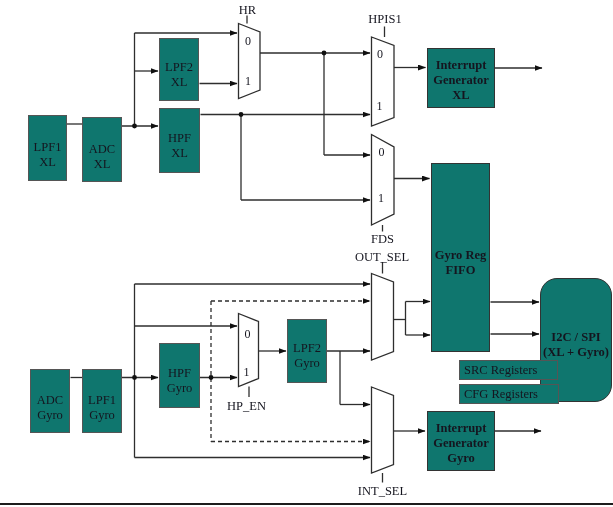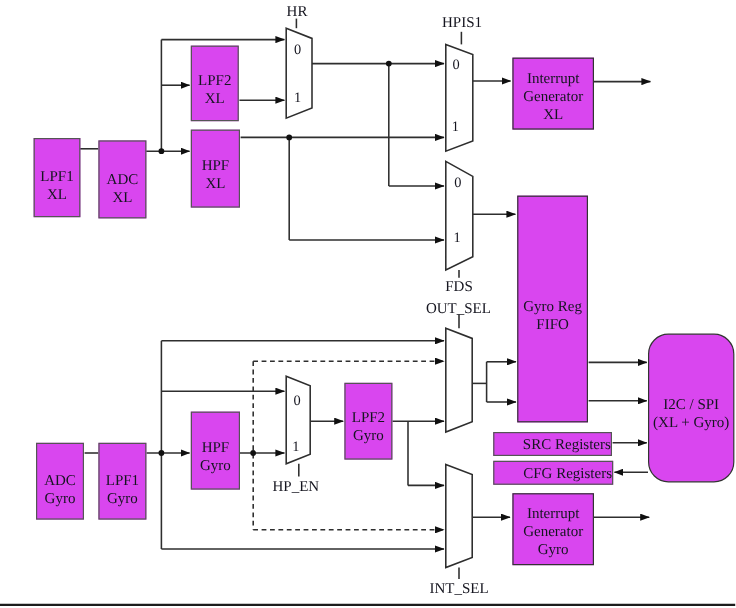--- a/index.html
+++ b/index.html
@@ -2,29 +2,29 @@
 <html><head>
 <meta charset="utf-8">
 <style>
   html,body{margin:0;padding:0;background:#ffffff;}
   .stage{
     position:relative;width:613px;height:507px;background:#ffffff;overflow:hidden;
     font-family:"Liberation Serif","DejaVu Serif",serif;color:#15151f;
   }
   .stage svg{position:absolute;left:0;top:0;}
   .box{
-    position:absolute;box-sizing:border-box;background:#d946ef;
+    position:absolute;box-sizing:border-box;background:#0f766e;
     border:1.4px solid #555555;
     display:flex;flex-direction:column;justify-content:center;align-items:center;
     text-align:center;font-size:12.5px;line-height:15px;padding-top:10px;
   }
-  .box.dark{border-color:#333333;}
+  .box.dark{border-color:#333333;font-weight:bold;}
   .box.p4{padding-top:4px;}
   .box.p14{padding-top:14px;margin-top:25px;}
-  .box.reg{align-items:flex-end;padding:0 0 0 4px;font-size:12.5px;}
+  .box.reg{align-items:flex-start;padding:0 0 0 4px;font-size:12.5px;margin-left:48px;}
   .wire{stroke:#2e2e2e;stroke-width:1.3;fill:none;}
   .wire-d{stroke:#2e2e2e;stroke-width:1.3;fill:none;stroke-dasharray:4 3;}
   .mux{fill:#ffffff;stroke:#2e2e2e;stroke-width:1.3;}
   .dot{fill:#101010;stroke:none;}
   .rule{stroke:#1c1c1c;stroke-width:1.8;}
   svg text{font-family:"Liberation Serif","DejaVu Serif",serif;font-size:12.5px;fill:#15151f;}
   svg text.digit{font-size:12px;}
 </style>
 </head>
 <body>

